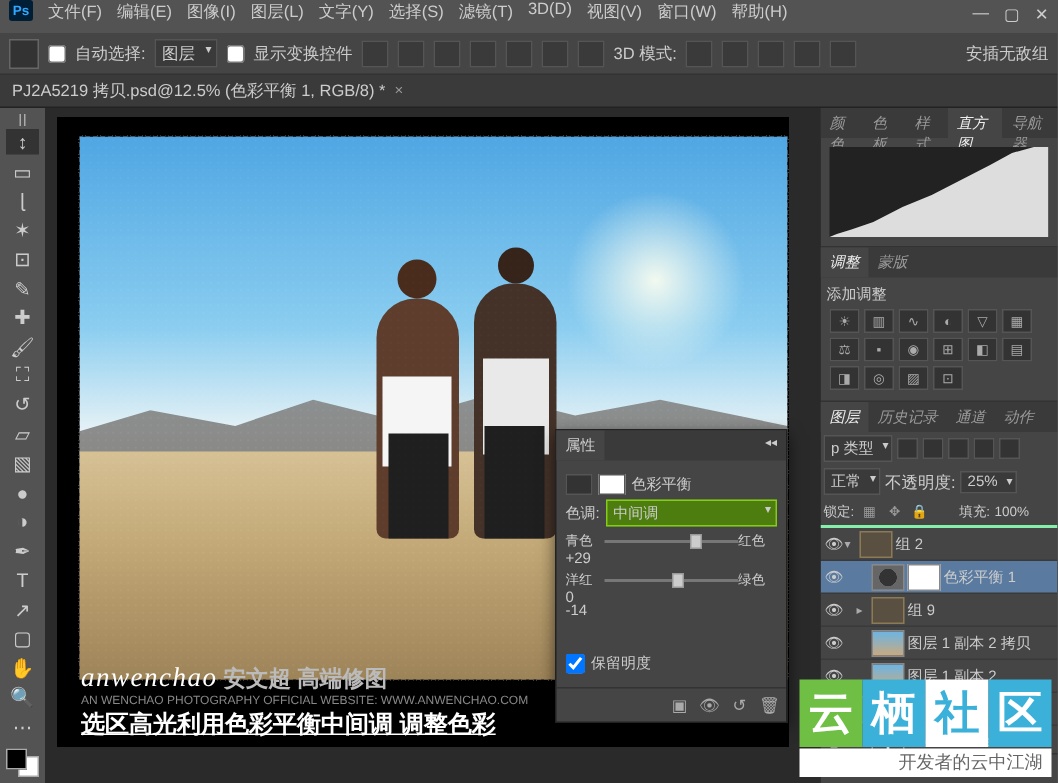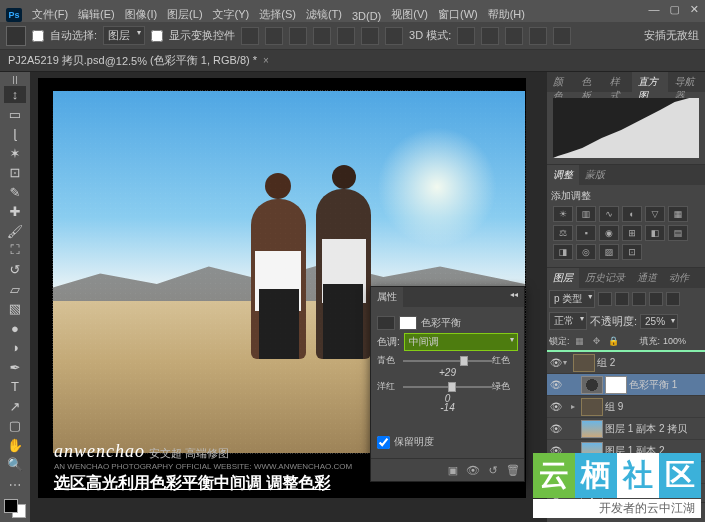--- a/index.html
+++ b/index.html
@@ -1,18 +1,18 @@
 <!DOCTYPE html>
 <html><head>
 <meta charset="utf-8">
 <style>
 * { margin: 0; padding: 0; box-sizing: border-box; font-family: "Microsoft YaHei", Arial, sans-serif; }
 body { background: #202020; width: 705px; height: 522px; overflow: hidden; position: relative; font-size: 11px; color: #ccc; }
 
-.menubar { background: #535353; height: 22px; display: flex; align-items: flex-end; padding: 0 6px; gap: 10px; font-size: 11px; }
+.menubar { background: #535353; height: 22px; display: flex; align-items: flex-start; padding: 0 6px; gap: 10px; font-size: 11px; }
 .menubar .ps-logo { width: 16px; height: 14px; background: #001e36; color: #31a8ff; font-size: 9px; font-weight: bold; display: flex; align-items: center; justify-content: center; border-radius: 2px; }
 .menubar span { cursor: default; }
 
 .optionsbar { background: #454545; height: 28px; display: flex; align-items: center; padding: 0 6px; gap: 6px; font-size: 11px; border-bottom: 1px solid #333; }
 .optionsbar .tool-sample { width: 20px; height: 20px; border: 1px solid #666; background: #333; }
 .optionsbar input[type=checkbox] { width: 12px; height: 12px; }
 .optionsbar .dropdown { background: #3a3a3a; border: 1px solid #555; padding: 1px 14px 1px 4px; position: relative; }
 .optionsbar .dropdown::after { content: "▾"; position: absolute; right: 3px; top: 1px; font-size: 8px; }
 .optionsbar .iconbtn { width: 18px; height: 18px; background: #3a3a3a; border: 1px solid #555; cursor: pointer; }
 .optionsbar .right { margin-left: auto; display: flex; gap: 8px; align-items: center; }
@@ -43,21 +43,21 @@
 .couple .p1::before { content:""; position:absolute; top:-26px; left:14px; width:26px; height:26px; background:#4a2c1d; border-radius:50%; }
 .couple .p1::after { content:""; position:absolute; top:52px; left:4px; width:46px; height:60px; background:#f5f5f5; }
 .couple .legs1 { position:absolute; bottom:0; left:8px; width:40px; height:70px; background:#1f1f1f; }
 .couple .p2 { position:absolute; right:0; bottom:0; width:55px; height:170px; background: #443228; border-radius: 26px 26px 6px 6px; }
 .couple .p2::before { content:""; position:absolute; top:-24px; left:16px; width:24px; height:24px; background:#362319; border-radius:50%; }
 .couple .p2::after { content:""; position:absolute; top:50px; left:6px; width:44px; height:64px; background:#e9e9e9; }
 .couple .legs2 { position:absolute; bottom:0; right:8px; width:40px; height:75px; background:#1f1f1f; }
 .halftone { position:absolute; inset:0; background-image: radial-gradient(#999 0.6px, transparent 0.6px); background-size: 5px 5px; opacity: 0.25; mix-blend-mode: overlay; }
 .canvas-caption { position: absolute; left: 16px; bottom: 4px; color: #fff; font-size: 12px; }
 .canvas-caption .brand { font-family: Georgia, serif; font-style: italic; font-size: 18px; letter-spacing: 1px; }
-.canvas-caption .brand-sub { font-size: 11px; color: #bbb; margin-left: 4px; }
+.canvas-caption .brand-sub { font-size: 15px; color: #bbb; margin-left: 4px; font-weight: bold; }
 .canvas-caption .step { font-size: 16px; font-weight: bold; margin-top: 2px; text-decoration: underline; }
 .canvas-caption .brand-url { font-size: 8px; color: #888; }
 
 .side { width: 158px; background: #454545; display: flex; flex-direction: column; }
 .panel { border-bottom: 1px solid #333; }
 .panel-tabs { display: flex; background: #3a3a3a; height: 20px; font-size: 10px; }
 .panel-tabs .tab { padding: 3px 6px; color: #999; cursor: pointer; font-style: italic; }
 .panel-tabs .tab.active { background: #454545; color: #eee; }
 .panel-body { padding: 4px; font-size: 10px; }
 
@@ -95,21 +95,21 @@
 .props-panel .pbody { padding: 6px; font-size: 10px; }
 .props-panel .row { display: flex; align-items: center; gap: 4px; margin: 3px 0; }
 .props-panel .dd { background: #4d7c0f; border: 1px solid #84cc16; padding: 1px 16px 1px 4px; font-size: 10px; position: relative; flex: 1; }
 .props-panel .dd::after { content:"▾"; position:absolute; right:3px; top:1px; font-size:8px; }
 .props-panel .slider-row { display: flex; align-items: center; margin: 2px 0; font-size: 9px; }
 .props-panel .slider-row .l { width: 26px; text-align: left; }
 .props-panel .slider-row .r { width: 26px; text-align: left; }
 .props-panel .slider { flex: 1; height: 12px; position: relative; }
 .props-panel .slider .track { position:absolute; top:5px; left:0; right:0; height:2px; background:#777; }
 .props-panel .slider .thumb { position:absolute; top:1px; width:8px; height:10px; background:#ccc; border:1px solid #999; }
-.props-panel .val { text-align: center; font-size: 10px; margin-top: -2px; font-style: italic; }
+.props-panel .val { text-align: left; font-size: 10px; margin-top: -2px; }
 .props-panel .bottom-icons { display:flex; justify-content: flex-end; gap:6px; padding:4px; border-top:1px solid #333; }
 .props-panel .bottom-icons .ic { width:14px; height:14px; color:#aaa; cursor:pointer; display:flex; align-items:center; justify-content:center; }
 
 
 .overlay-brand { position: absolute; right: 4px; bottom: 4px; z-index: 10; text-align: right; }
 .overlay-brand .big { font-size: 30px; font-weight: bold; color: #fff; display:flex; }
 .overlay-brand .big span.c1 { background:#6fbf44; padding:2px 6px; }
 .overlay-brand .big span.c2 { background:#3bb1da; padding:2px 6px; }
 .overlay-brand .big span.c3 { background:#fff; color:#3bb1da; padding:2px 6px; }
 .overlay-brand .big span.c4 { background:#3bb1da; padding:2px 6px; }

